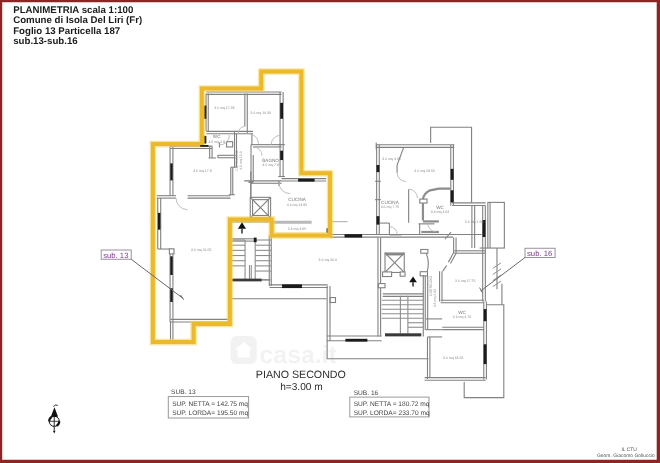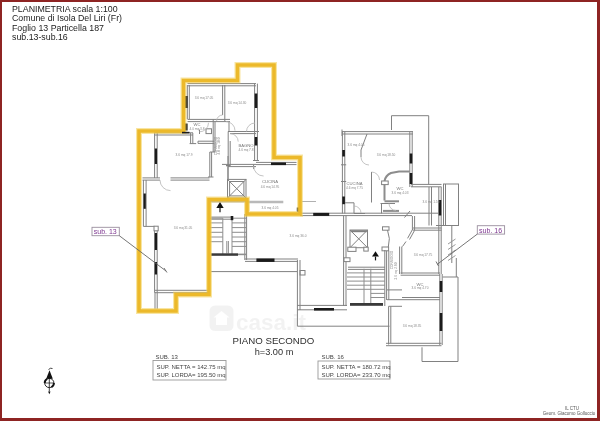--- a/index.html
+++ b/index.html
@@ -1,18 +1,18 @@
 <!DOCTYPE html>
 <html><head>
 <meta charset="utf-8">
 <style>
 html,body{margin:0;padding:0;}
 body{width:600px;height:421px;background:#fff;font-family:"Liberation Sans",sans-serif;position:relative;overflow:hidden;}
 #border{position:absolute;left:0;top:0;width:595px;height:416px;border-style:solid;border-color:#8e2423;border-width:2px 3px 3px 2px;}
-#hdr{position:absolute;left:12px;top:5px;font-size:8.8px;line-height:9.3px;color:#1c1c1c;}
+#hdr{position:absolute;left:12px;top:5px;font-size:8.8px;line-height:9.3px;color:#1c1c1c;font-weight:bold;}
 svg{position:absolute;left:0;top:0;}
 .w{stroke:#818181;stroke-width:1;fill:none;}
 .w2{stroke:#8e8e8e;stroke-width:1;fill:none;}
 .bk{stroke:#1b1b1b;stroke-width:2.6;fill:none;}
 .arc{stroke:#b5b5b5;stroke-width:0.8;fill:none;}
 .lbl{fill:#8a8a8a;font-size:3.2px;text-anchor:middle;font-family:"Liberation Sans",sans-serif;}
 .lbl2{fill:#777;font-size:4.2px;text-anchor:middle;font-family:"Liberation Sans",sans-serif;}
 .purple{fill:#7d3590;font-size:7px;font-family:"Liberation Sans",sans-serif;}
 </style>
 </head>

